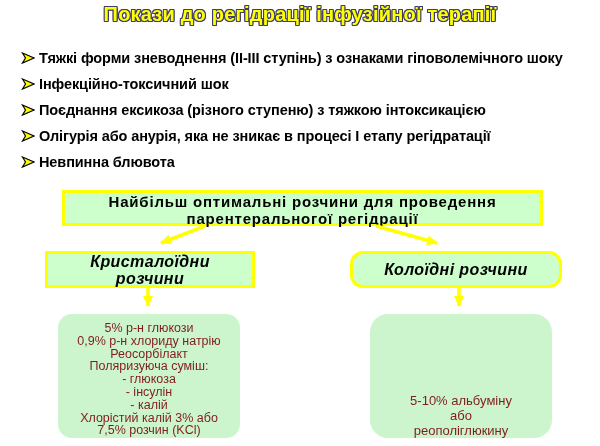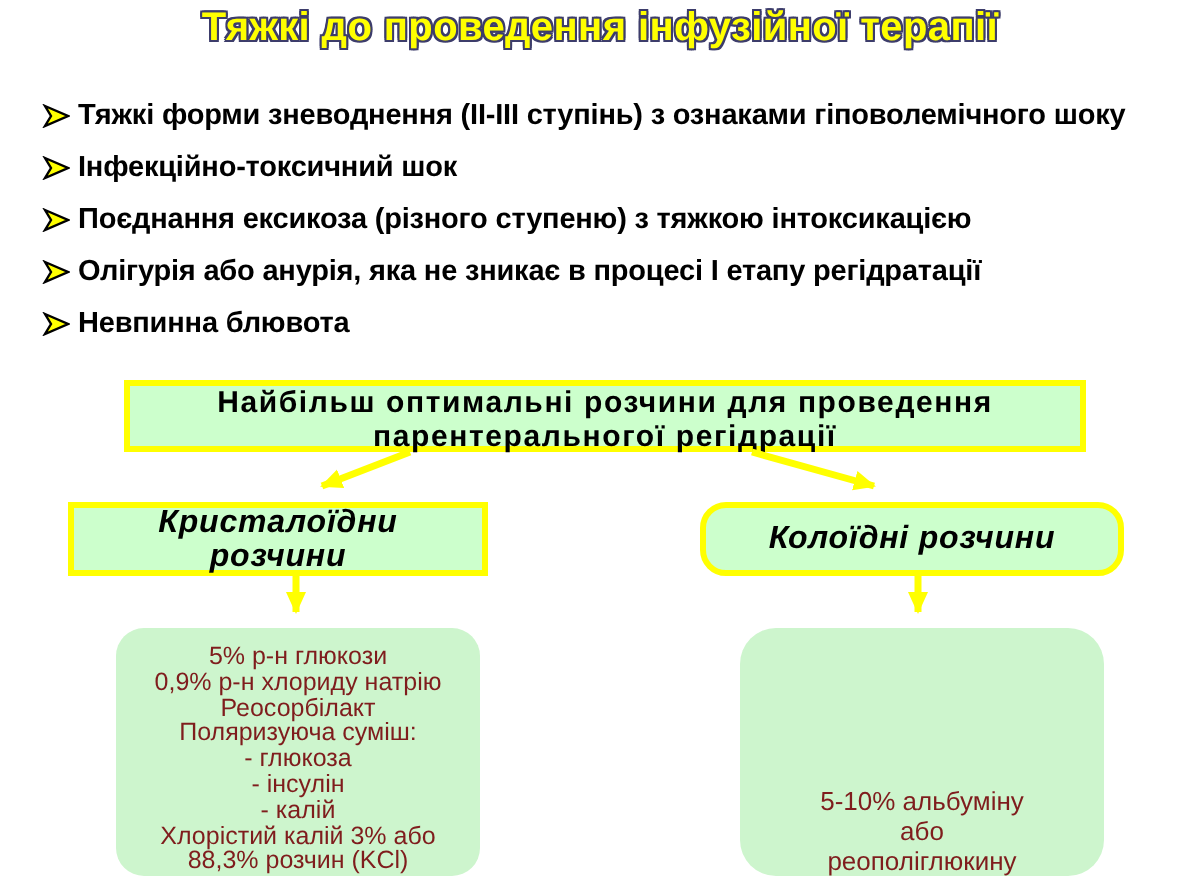--- a/index.html
+++ b/index.html
@@ -31,21 +31,21 @@
   .header-box{
     left:62px;top:190px;width:481px;height:36px;
     font-size:15px;line-height:16.5px;letter-spacing:.8px;padding-top:1px;
     white-space:pre-line;
   }
   .cat-box{
     display:flex;align-items:center;justify-content:center;
     font-style:italic;font-size:16px;line-height:17px;letter-spacing:.4px;
     white-space:pre-line;
   }
-  .cat-left{left:34px;top:251px;width:210px;height:37px;}
+  .cat-left{left:45px;top:251px;width:210px;height:37px;}
   .cat-right{left:350px;top:251px;width:212px;height:37px;border-radius:13px;}
   .detail-box{
     position:absolute;box-sizing:border-box;background:#cdf5cd;
     text-align:center;font-size:12.5px;color:#7f1d1d;
   }
   .detail-left{
     left:58px;top:314px;width:182px;height:124px;border-radius:14px;
     padding-top:8px;line-height:12.8px;font-size:12.5px;
   }
   .detail-right{
@@ -54,21 +54,21 @@
     line-height:15px;font-size:13px;
   }
   .connectors{position:absolute;left:0;top:0;width:600px;height:446px;pointer-events:none;}
   .connectors path{stroke:#ffff00;stroke-width:3.5;fill:none;}
 </style>
 </head>
 <body>
 
 <div class="slide">
 
-  <h1 class="slide-title">Тяжкі до проведення інфузійної терапії</h1>
+  <h1 class="slide-title">Покази до регідрації інфузійної терапії</h1>
 
   <ul class="bullets">
     <li>
       <svg class="bullet-icon" viewBox="0 0 14 12">
           <polygon points="1.5,1 13,6 1.5,11 4.5,6" fill="#ffff00" stroke="#000000" stroke-width="1.2"></polygon>
         </svg>
       <span>Тяжкі форми зневоднення (II-III ступінь) з ознаками гіповолемічного шоку</span>
     </li>
     <li>
       <svg class="bullet-icon" viewBox="0 0 14 12">
@@ -117,21 +117,21 @@
 
   <div class="detail-box detail-left">
     <div>5% р-н глюкози</div>
     <div>0,9% р-н хлориду натрію</div>
     <div>Реосорбілакт</div>
     <div>Поляризуюча суміш:</div>
     <div>- глюкоза</div>
     <div>- інсулін</div>
     <div>- калій</div>
     <div>Хлорістий калій 3% або</div>
-    <div>88,3% розчин (KCl)</div>
+    <div>7,5% розчин (KCl)</div>
   </div>
 
   <div class="detail-box detail-right">
     <div>5-10% альбуміну</div>
     <div>або</div>
     <div>реополіглюкину</div>
   </div>
 
 </div>
 

